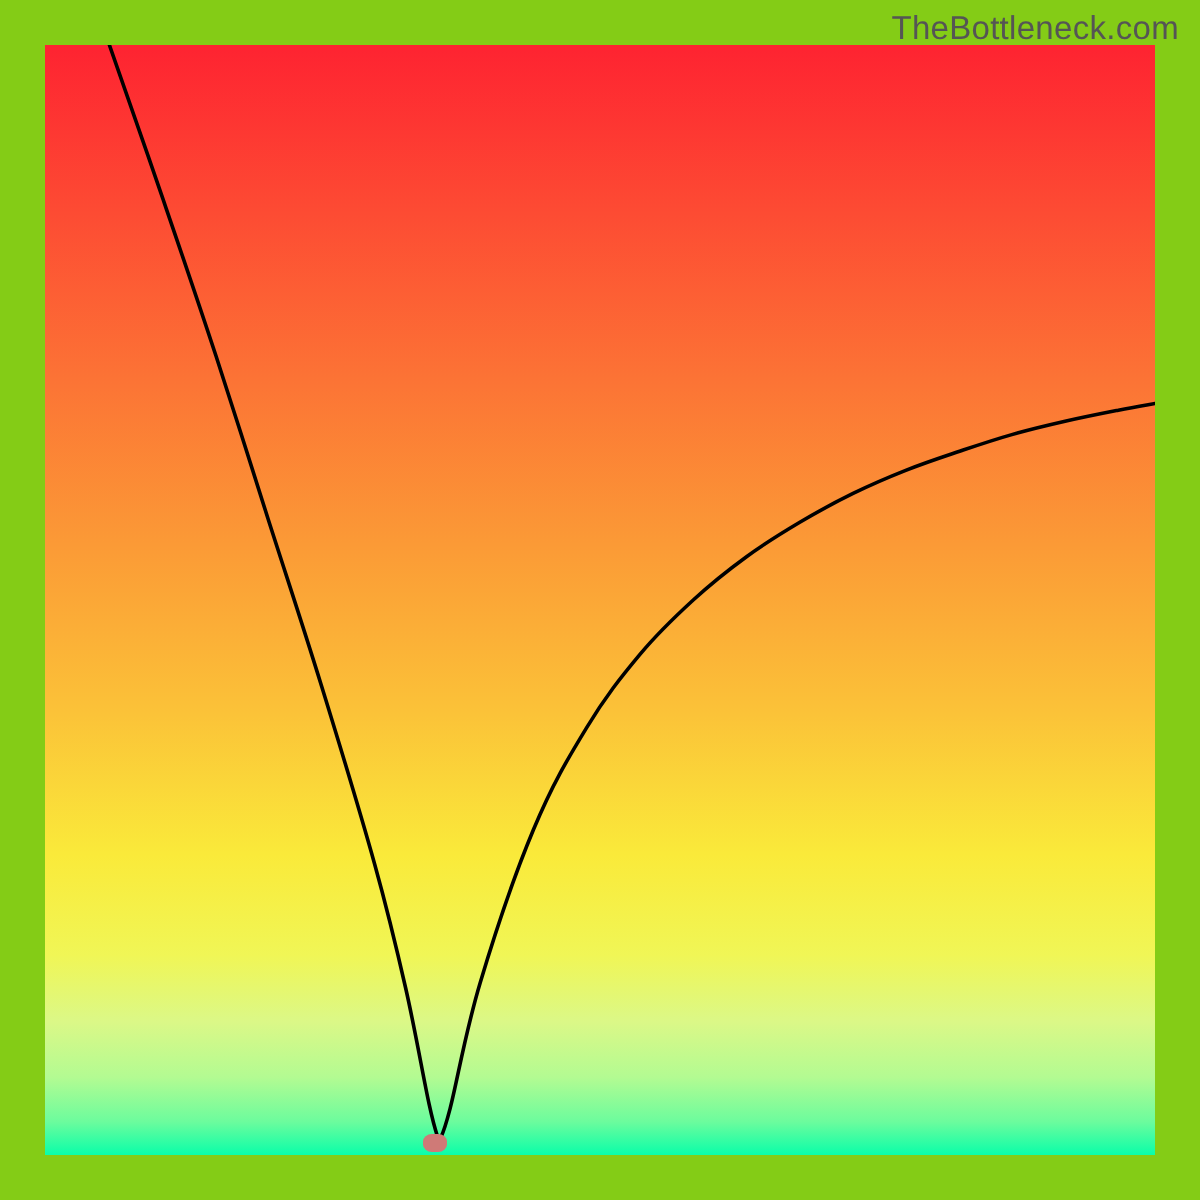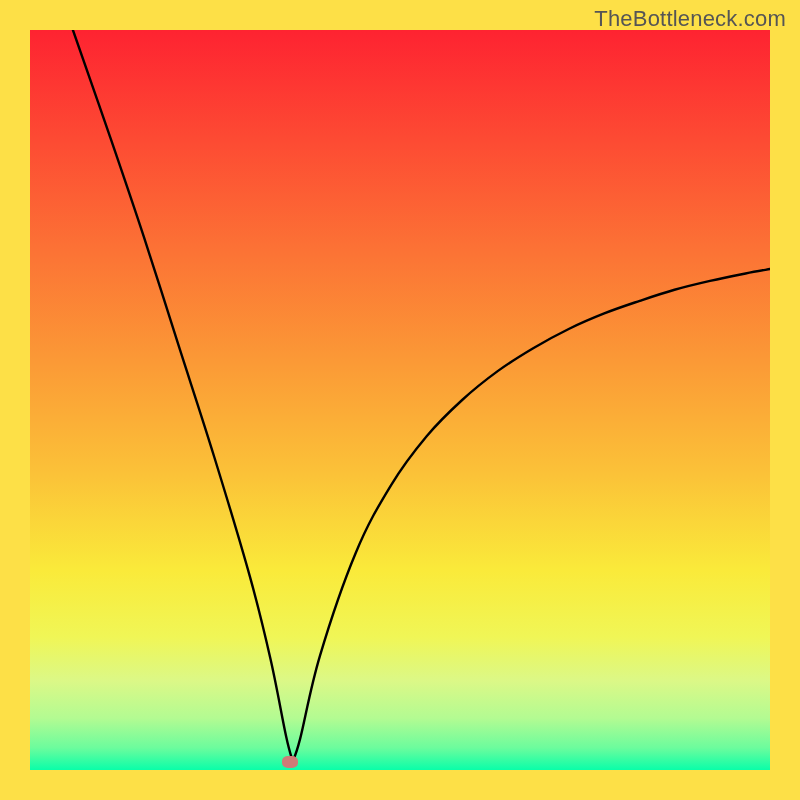--- a/index.html
+++ b/index.html
@@ -10,21 +10,21 @@
     background: #000;
     overflow: hidden;
     font-family: Arial, Helvetica, sans-serif;
   }
   .frame {
     position: absolute;
     left: 0;
     top: 0;
     width: 800px;
     height: 800px;
-    background: #fde047;
+    background: #84cc16;
   }
   .plot-area {
     position: absolute;
     left: 30px;
     top: 30px;
     width: 740px;
     height: 740px;
     overflow: hidden;
   }
   .gradient {

